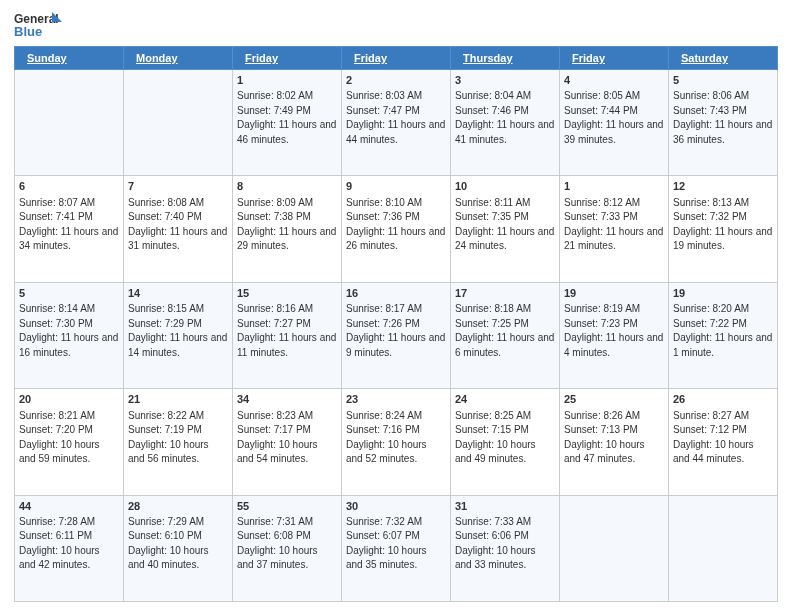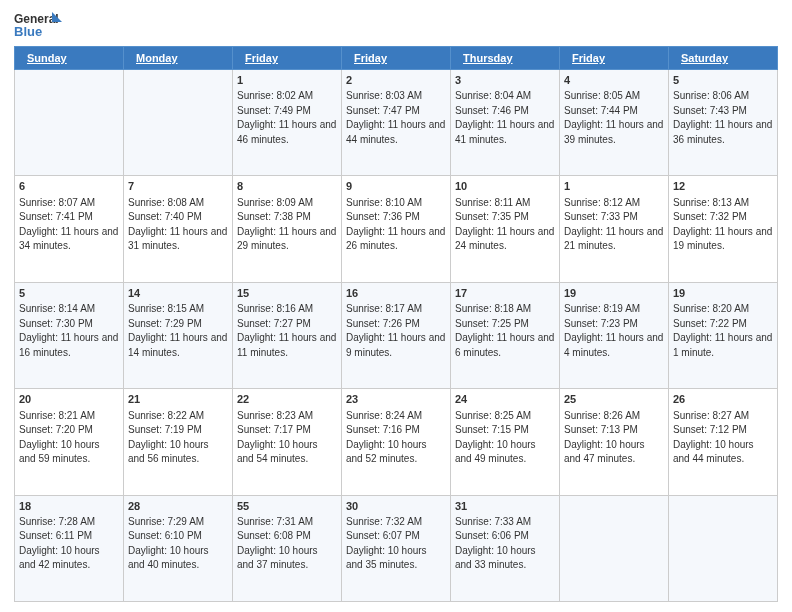--- a/index.html
+++ b/index.html
@@ -202,21 +202,21 @@
         <tr>
           <td>
             <span class="day-num">20</span>
             <div class="cell-content">Sunrise: 8:21 AM<br>Sunset: 7:20 PM<br>Daylight: 10 hours and 59 minutes.</div>
           </td>
           <td>
             <span class="day-num">21</span>
             <div class="cell-content">Sunrise: 8:22 AM<br>Sunset: 7:19 PM<br>Daylight: 10 hours and 56 minutes.</div>
           </td>
           <td>
-            <span class="day-num">22</span>
+            <span class="day-num">34</span>
             <div class="cell-content">Sunrise: 8:23 AM<br>Sunset: 7:17 PM<br>Daylight: 10 hours and 54 minutes.</div>
           </td>
           <td>
             <span class="day-num">23</span>
             <div class="cell-content">Sunrise: 8:24 AM<br>Sunset: 7:16 PM<br>Daylight: 10 hours and 52 minutes.</div>
           </td>
           <td>
             <span class="day-num">24</span>
             <div class="cell-content">Sunrise: 8:25 AM<br>Sunset: 7:15 PM<br>Daylight: 10 hours and 49 minutes.</div>
           </td>
@@ -224,21 +224,21 @@
             <span class="day-num">25</span>
             <div class="cell-content">Sunrise: 8:26 AM<br>Sunset: 7:13 PM<br>Daylight: 10 hours and 47 minutes.</div>
           </td>
           <td>
             <span class="day-num">26</span>
             <div class="cell-content">Sunrise: 8:27 AM<br>Sunset: 7:12 PM<br>Daylight: 10 hours and 44 minutes.</div>
           </td>
         </tr>
         <tr>
           <td>
-            <span class="day-num">18</span>
+            <span class="day-num">44</span>
             <div class="cell-content">Sunrise: 7:28 AM<br>Sunset: 6:11 PM<br>Daylight: 10 hours and 42 minutes.</div>
           </td>
           <td>
             <span class="day-num">28</span>
             <div class="cell-content">Sunrise: 7:29 AM<br>Sunset: 6:10 PM<br>Daylight: 10 hours and 40 minutes.</div>
           </td>
           <td>
             <span class="day-num">55</span>
             <div class="cell-content">Sunrise: 7:31 AM<br>Sunset: 6:08 PM<br>Daylight: 10 hours and 37 minutes.</div>
           </td>

